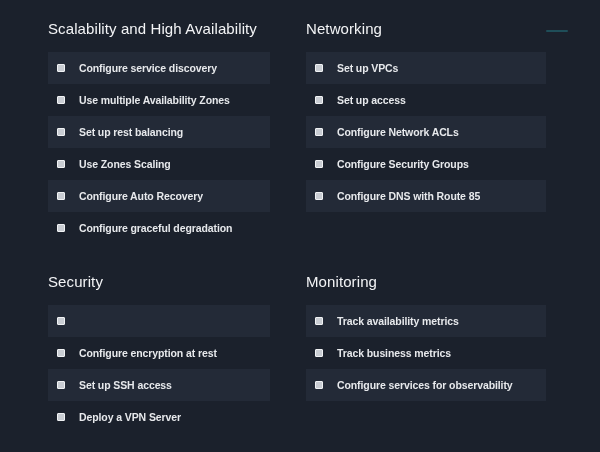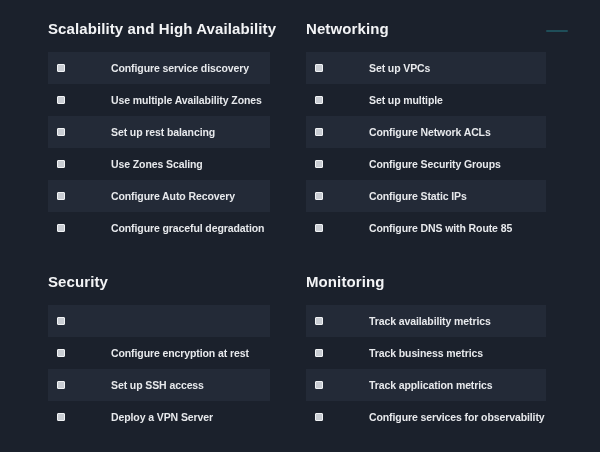--- a/index.html
+++ b/index.html
@@ -28,32 +28,31 @@
     display:grid;
     grid-template-columns:222px 240px;
     column-gap:36px;
     align-items:start;
   }
   .section{margin:0 0 27px 0;}
   .section-title{
     margin:0 0 12px 0;
     font-size:15px;
     line-height:22px;
-    font-weight:700;
+    font-weight:400;
     letter-spacing:0.1px;
     color:var(--title-text);
     white-space:nowrap;
   }
   .items{list-style:none;margin:0;padding:0;}
   .item{
     height:32px;
     display:flex;
     align-items:center;
     padding-left:9px;
-    gap:32px;
   }
   .item:nth-child(odd){background:var(--row-bg);}
   .checkbox{
     flex:none;
     width:8px;height:8px;
     background:var(--cb-fill);
     border:1px solid var(--cb-border);
     border-radius:1px;
   }
   .label{
@@ -115,37 +114,33 @@
   <section class="section">
     <h2 class="section-title">Networking</h2>
     <ul class="items">
   <li class="item">
     <span class="checkbox"></span>
     <span class="label">Set up VPCs</span>
   </li>
 
   <li class="item">
     <span class="checkbox"></span>
-    <span class="label">Set up multiple</span>
+    <span class="label">Set up access</span>
   </li>
 
   <li class="item">
     <span class="checkbox"></span>
     <span class="label">Configure Network ACLs</span>
   </li>
 
   <li class="item">
     <span class="checkbox"></span>
     <span class="label">Configure Security Groups</span>
   </li>
 
-  <li class="item">
-    <span class="checkbox"></span>
-    <span class="label">Configure Static IPs</span>
-  </li>
 
   <li class="item">
     <span class="checkbox"></span>
     <span class="label">Configure DNS with Route 85</span>
   </li>
 </ul>
   </section>
 
   <section class="section">
     <h2 class="section-title">Security</h2>
@@ -178,24 +173,20 @@
   <li class="item">
     <span class="checkbox"></span>
     <span class="label">Track availability metrics</span>
   </li>
 
   <li class="item">
     <span class="checkbox"></span>
     <span class="label">Track business metrics</span>
   </li>
 
-  <li class="item">
-    <span class="checkbox"></span>
-    <span class="label">Track application metrics</span>
-  </li>
 
 
   <li class="item">
     <span class="checkbox"></span>
     <span class="label">Configure services for observability</span>
   </li>
 </ul>
   </section>
 </div>
   <div class="dash"></div>

